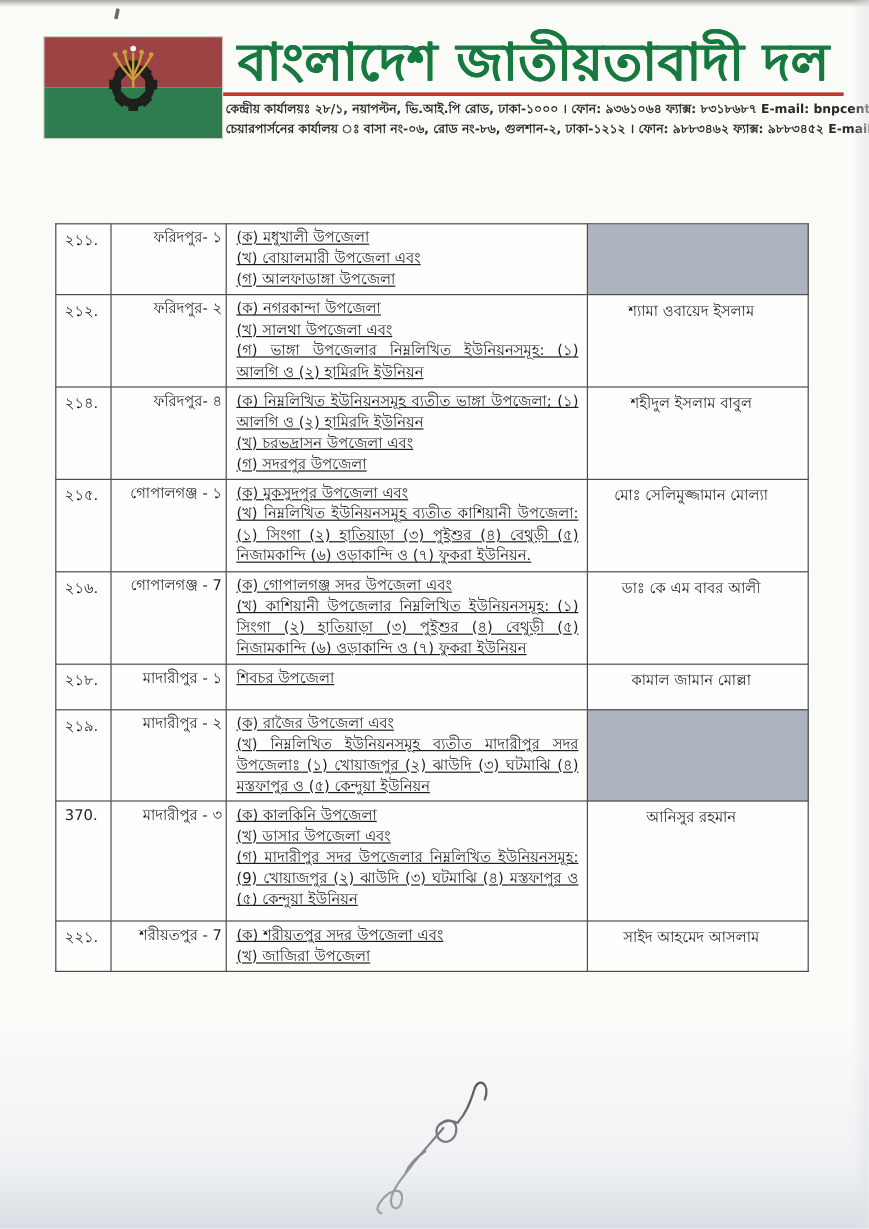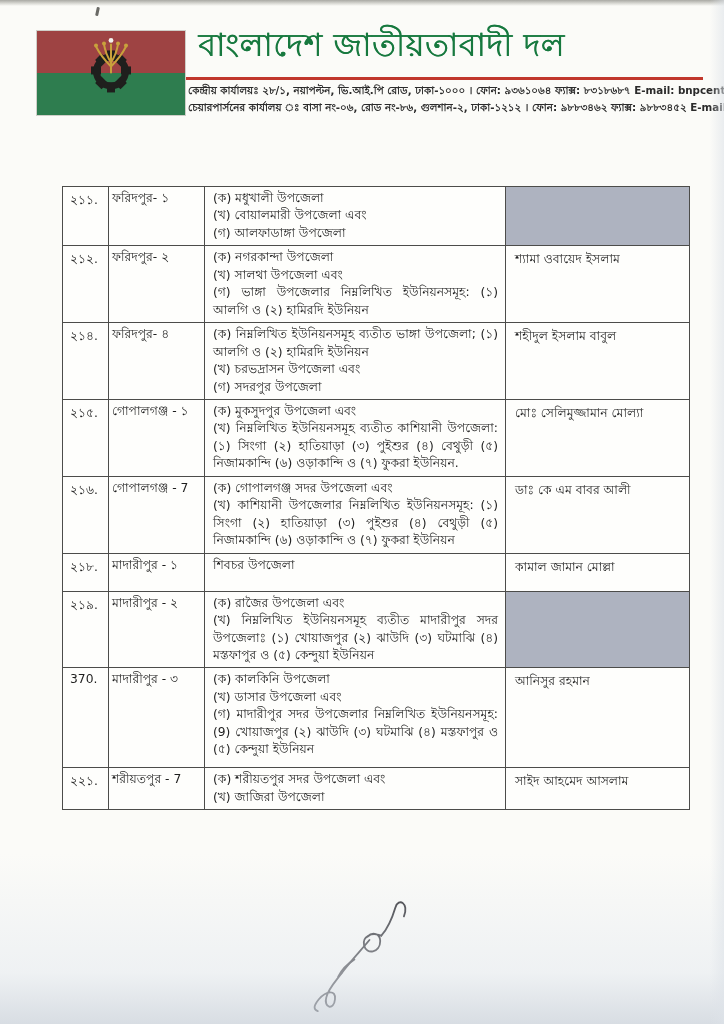--- a/index.html
+++ b/index.html
@@ -39,50 +39,49 @@
     position: absolute; left: 36px; top: 30px; width: 150px; height: 86px;
     border: 1px solid #cfcfc9; background: #fff; padding: 0;
   }
   .flag { position: absolute; inset: 0; }
   .flag .half-red { position: absolute; left: 0; top: 0; width: 100%; height: 50%; background: var(--flag-red, #9e4343); }
   .flag .half-green { position: absolute; left: 0; bottom: 0; width: 100%; height: 50%; background: var(--flag-green, #2e7d4f); }
   .emblem { position: absolute; left: 50%; top: 50%; transform: translate(-50%, -52%); }
 
   .title-block { position: absolute; left: 198px; top: 24px; width: 506px; }
   .party-title {
-    font-size: 32px; font-weight: 400; letter-spacing: 0.5px;
+    font-size: 43px; font-weight: 700; letter-spacing: 0.5px;
     color: var(--title-green, #17793f);
     white-space: nowrap;
     text-shadow: 0.6px 0 0 var(--title-green, #17793f);
     line-height: 1.35;
   }
   .red-rule {
     position: absolute; left: 186px; top: 77px; width: 517px; height: 3px;
     background: var(--rule-red, #c1372c);
   }
   .addr { position: absolute; left: 188px; width: 516px; font-size: 10.3px; font-weight: 700; color: #2b2b2b; white-space: nowrap; }
   .addr-1 { top: 83px; }
   .addr-2 { top: 100px; }
 
   
   table.roster {
     position: absolute; left: 46px; top: 186px;
     border-collapse: collapse; table-layout: fixed; width: 627px;
     font-size: 12.3px;
-    margin-left: 16px;
   }
   table.roster td {
     border: 1px solid #4c4c4a;
     vertical-align: top;
     background: #fefefc;
   }
   td.c-serial { text-align: left; padding: 4px 2px 2px 7px; }
-  td.c-const  { vertical-align: middle; text-align: left; padding: 2px 3px; }
-  td.c-areas  { padding: 3px 7px 3px 8px; text-align: justify; line-height: 1.42; }
-  td.c-name   { padding: 4px 20px 2px 9px; }
+  td.c-const  { vertical-align: middle; text-align: right; padding: 2px 3px; }
+  td.c-areas  { padding: 3px 7px 3px 8px; text-align: justify; line-height: 1.42; text-decoration: underline; }
+  td.c-name   { padding: 4px 20px 2px 9px; text-align: center; }
   td.c-name.shaded { background: var(--shade, #aeb3c0); }
   .area-line { margin: 0; }
 
   
   .signature {
     position: absolute; left: 278px; top: 884px; width: 170px; height: 140px;
   }
 </style>
 </head>
 <body>

